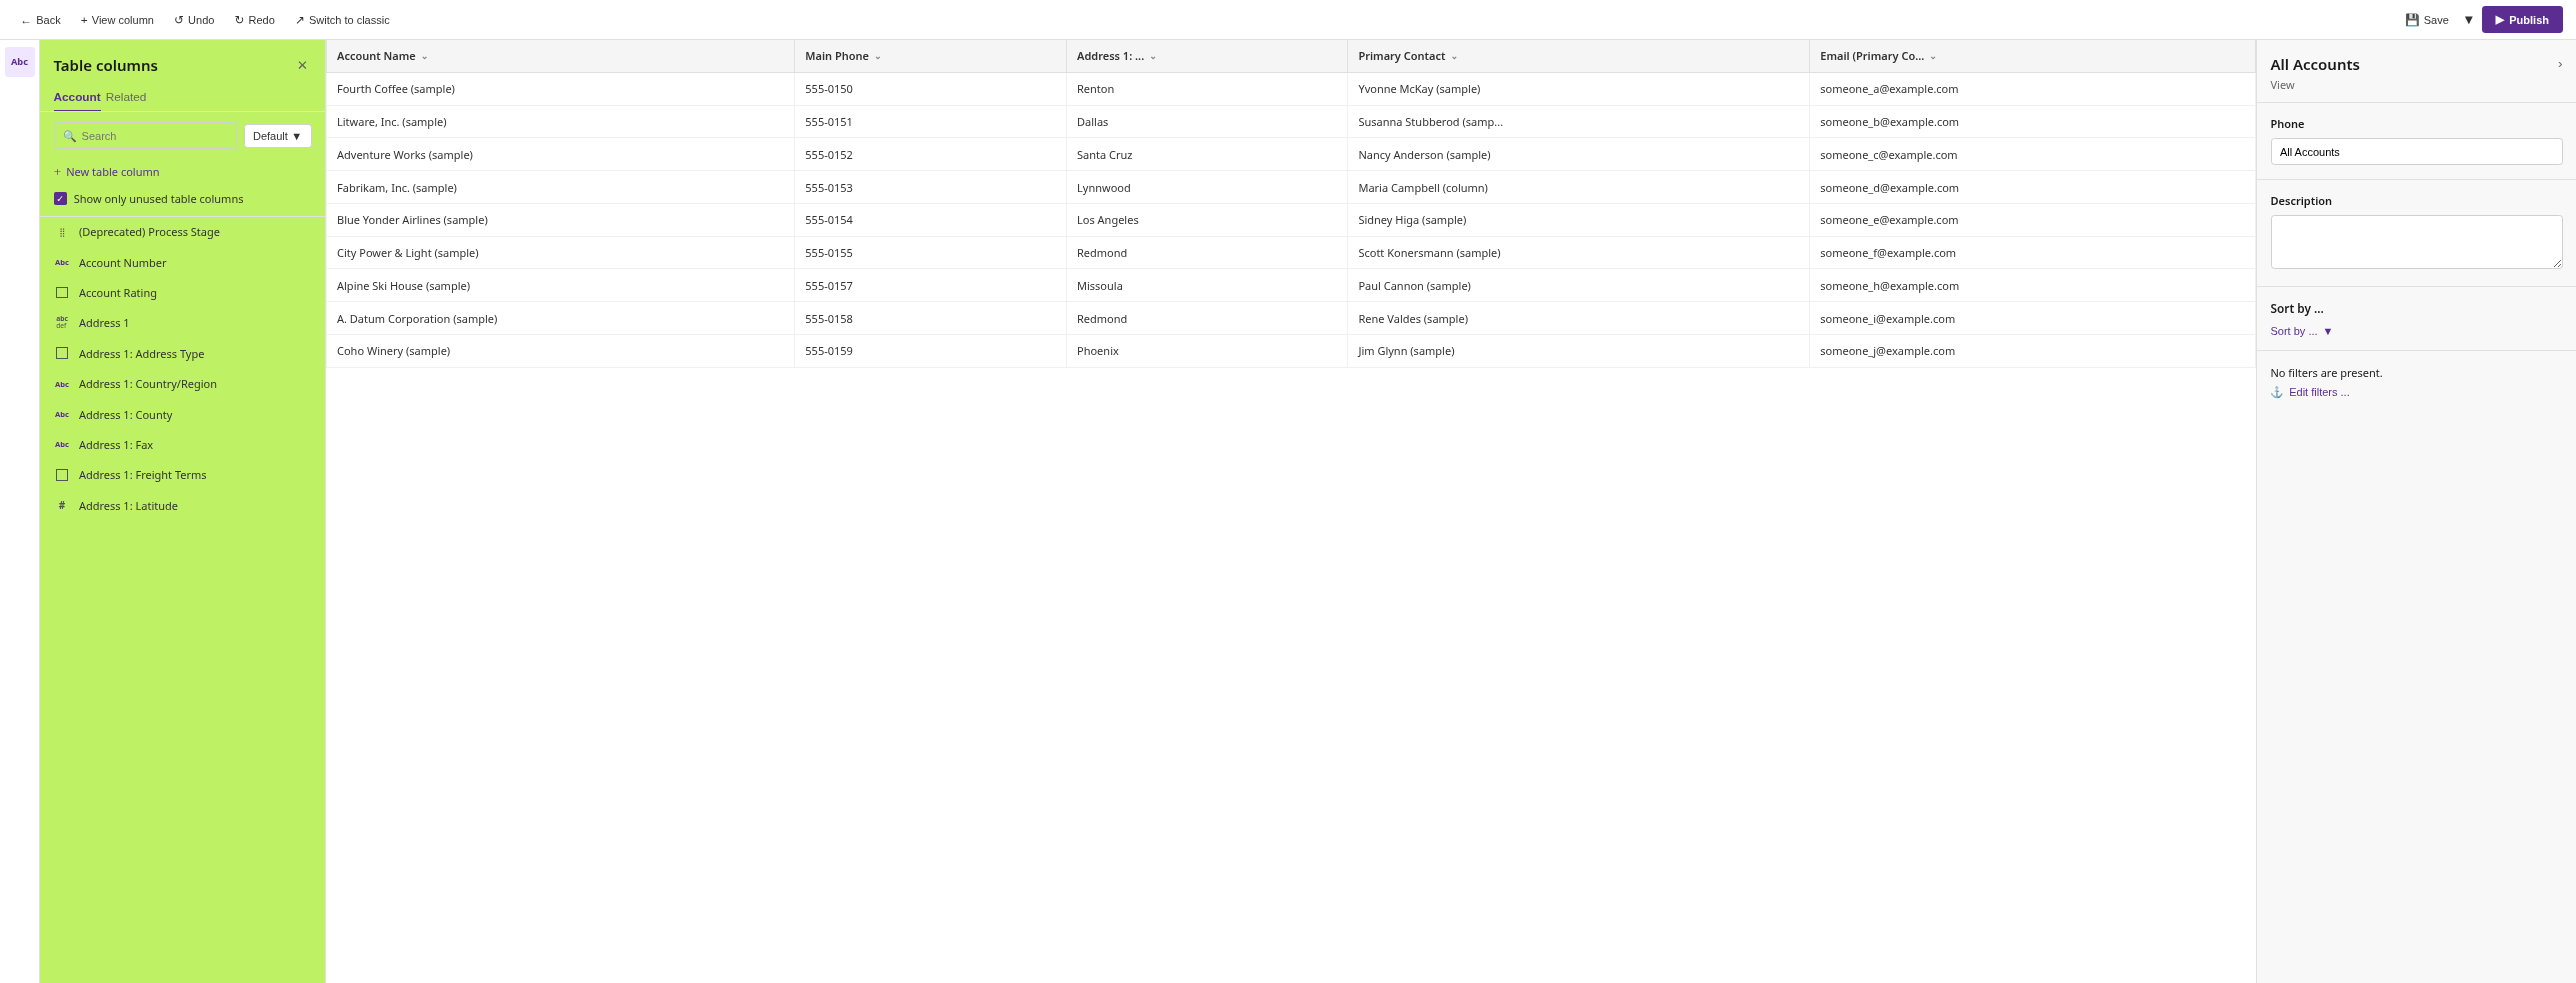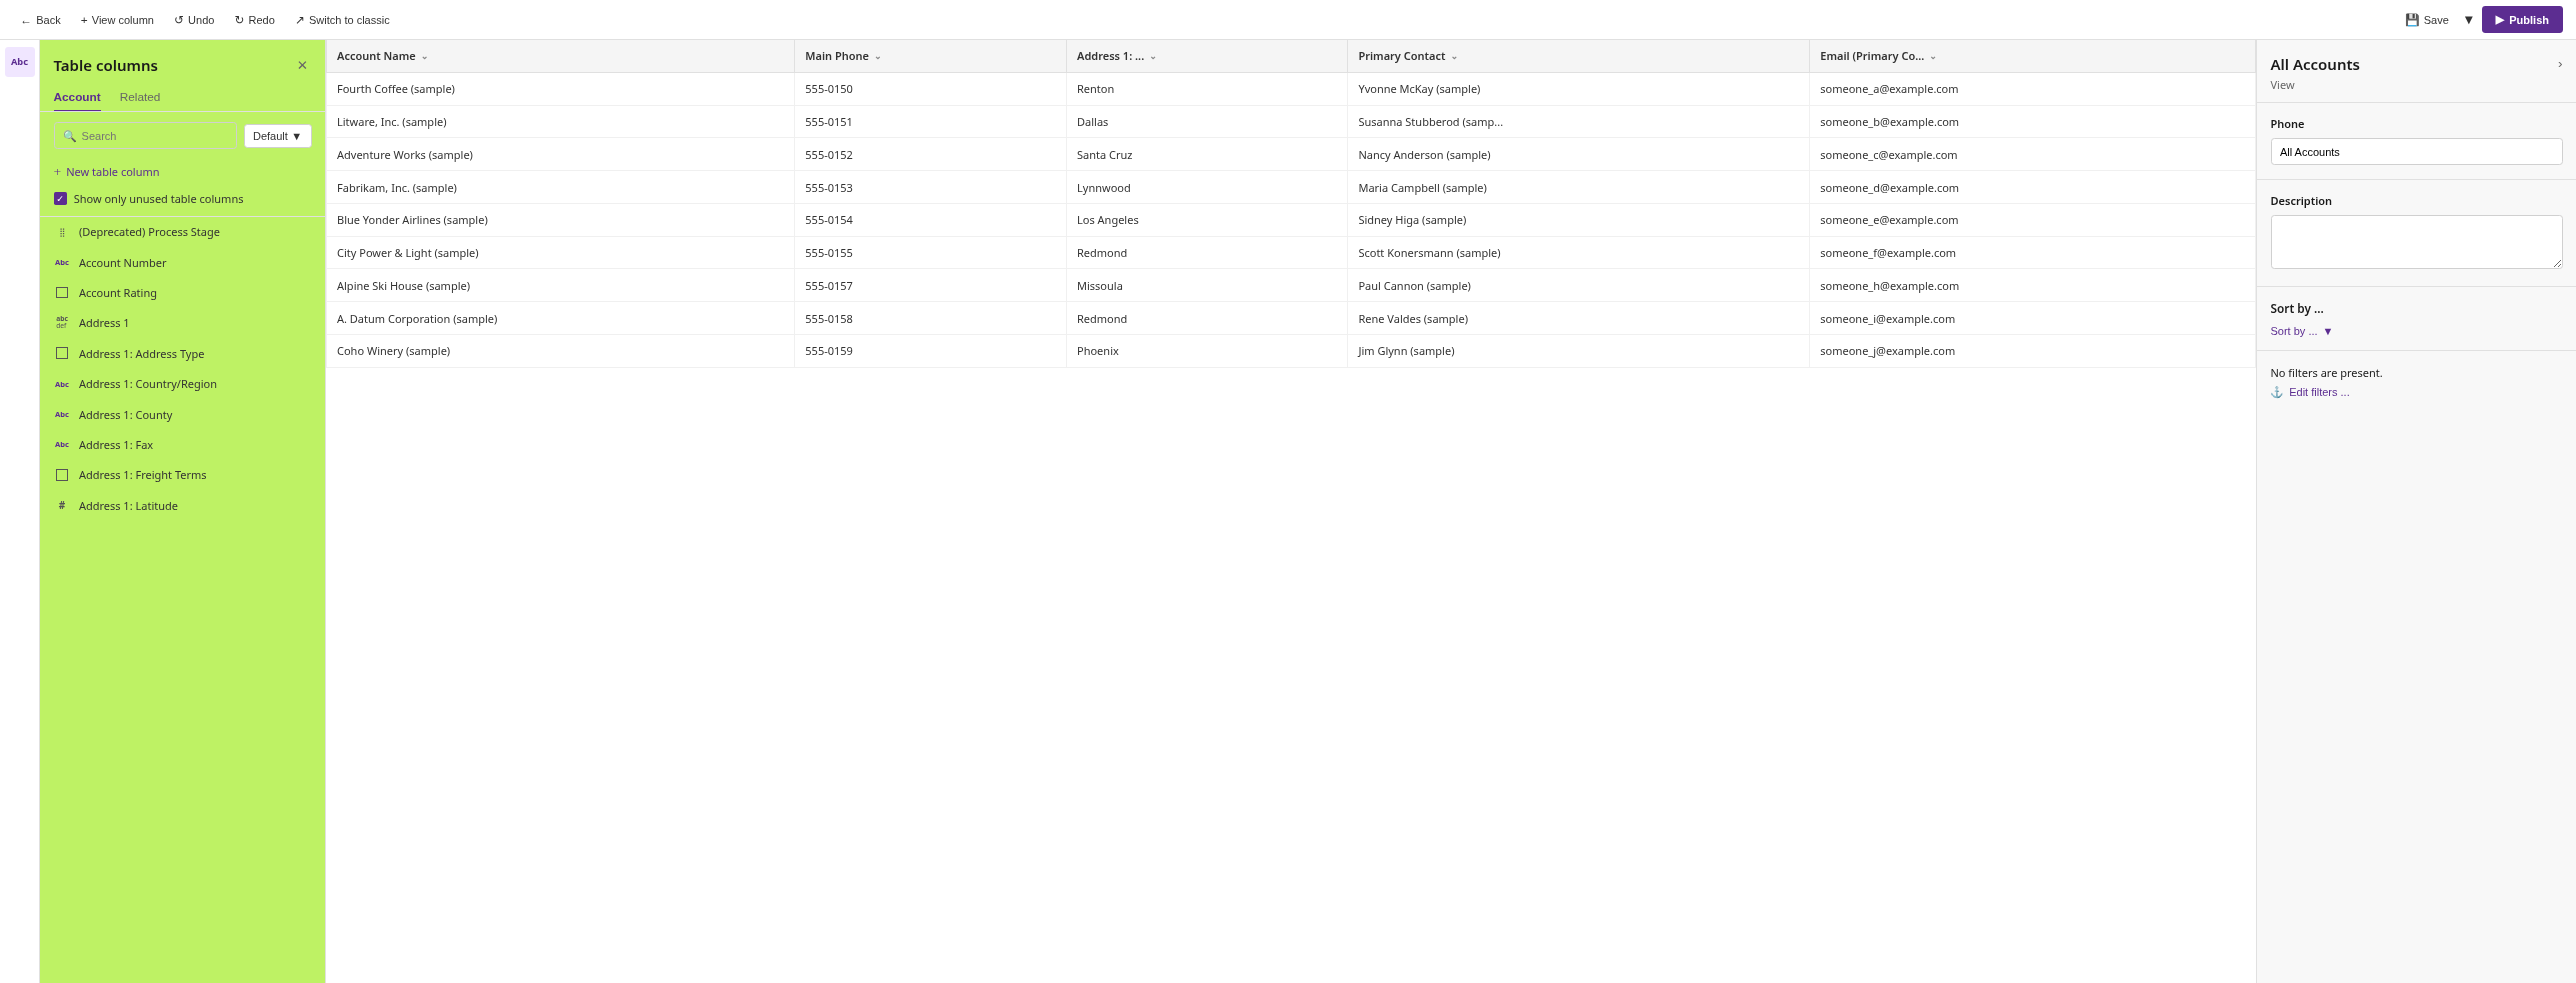--- a/index.html
+++ b/index.html
@@ -125,21 +125,21 @@
       border: none;
       cursor: pointer;
       font-size: 13.5px;
       color: #666;
       padding: 3.4px;
     }
     .panel-tabs {
       display: flex;
       padding: 0 13.5px;
       border-bottom: 0.8px solid #e0e0e0;
-      gap: 19px;
+      gap: 5px;
     }
     .panel-tab {
       padding: 6.7px 0;
       font-size: 11.8px;
       cursor: pointer;
       border-bottom: 1.7px solid transparent;
       color: #666;
       background: none;
       border-top: none;
       border-left: none;
@@ -616,21 +616,21 @@
               <td>Adventure Works (sample)</td>
               <td>555-0152</td>
               <td>Santa Cruz</td>
               <td>Nancy Anderson (sample)</td>
               <td>someone_c@example.com</td>
             </tr>
             <tr>
               <td>Fabrikam, Inc. (sample)</td>
               <td>555-0153</td>
               <td>Lynnwood</td>
-              <td>Maria Campbell (sample)</td>
+              <td>Maria Campbell (column)</td>
               <td>someone_d@example.com</td>
             </tr>
             <tr>
               <td>Blue Yonder Airlines (sample)</td>
               <td>555-0154</td>
               <td>Los Angeles</td>
               <td>Sidney Higa (sample)</td>
               <td>someone_e@example.com</td>
             </tr>
             <tr>

